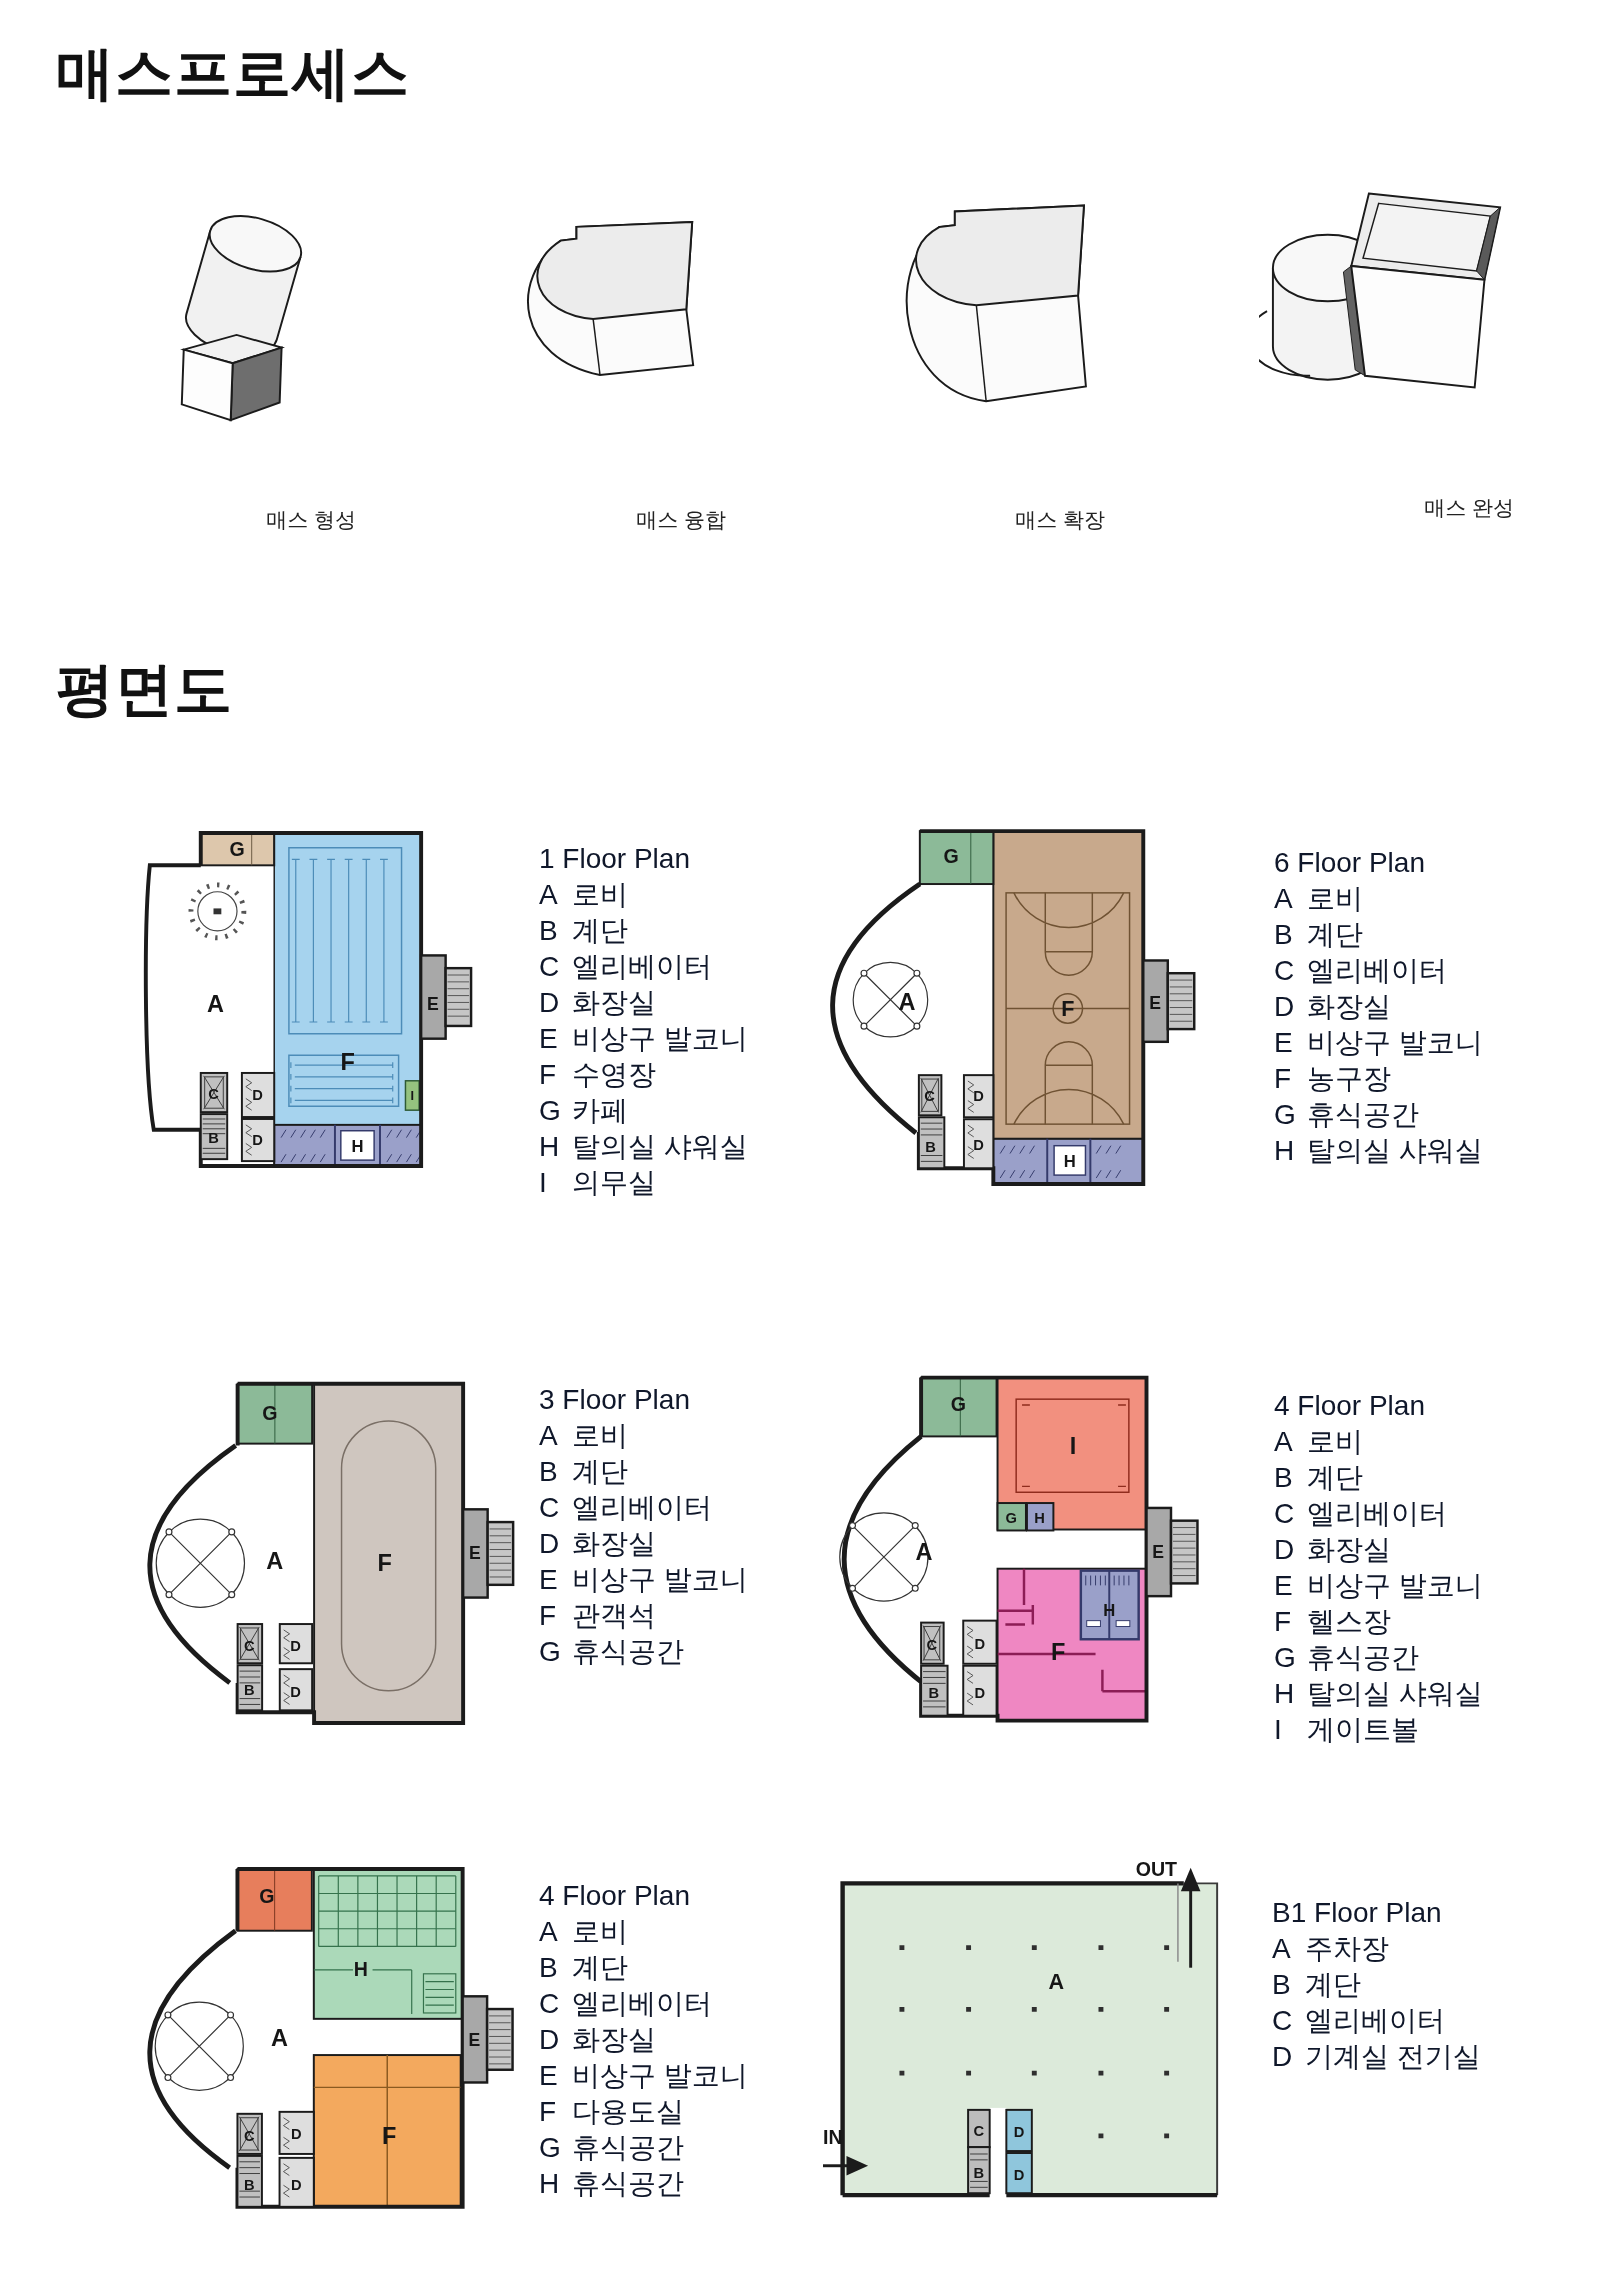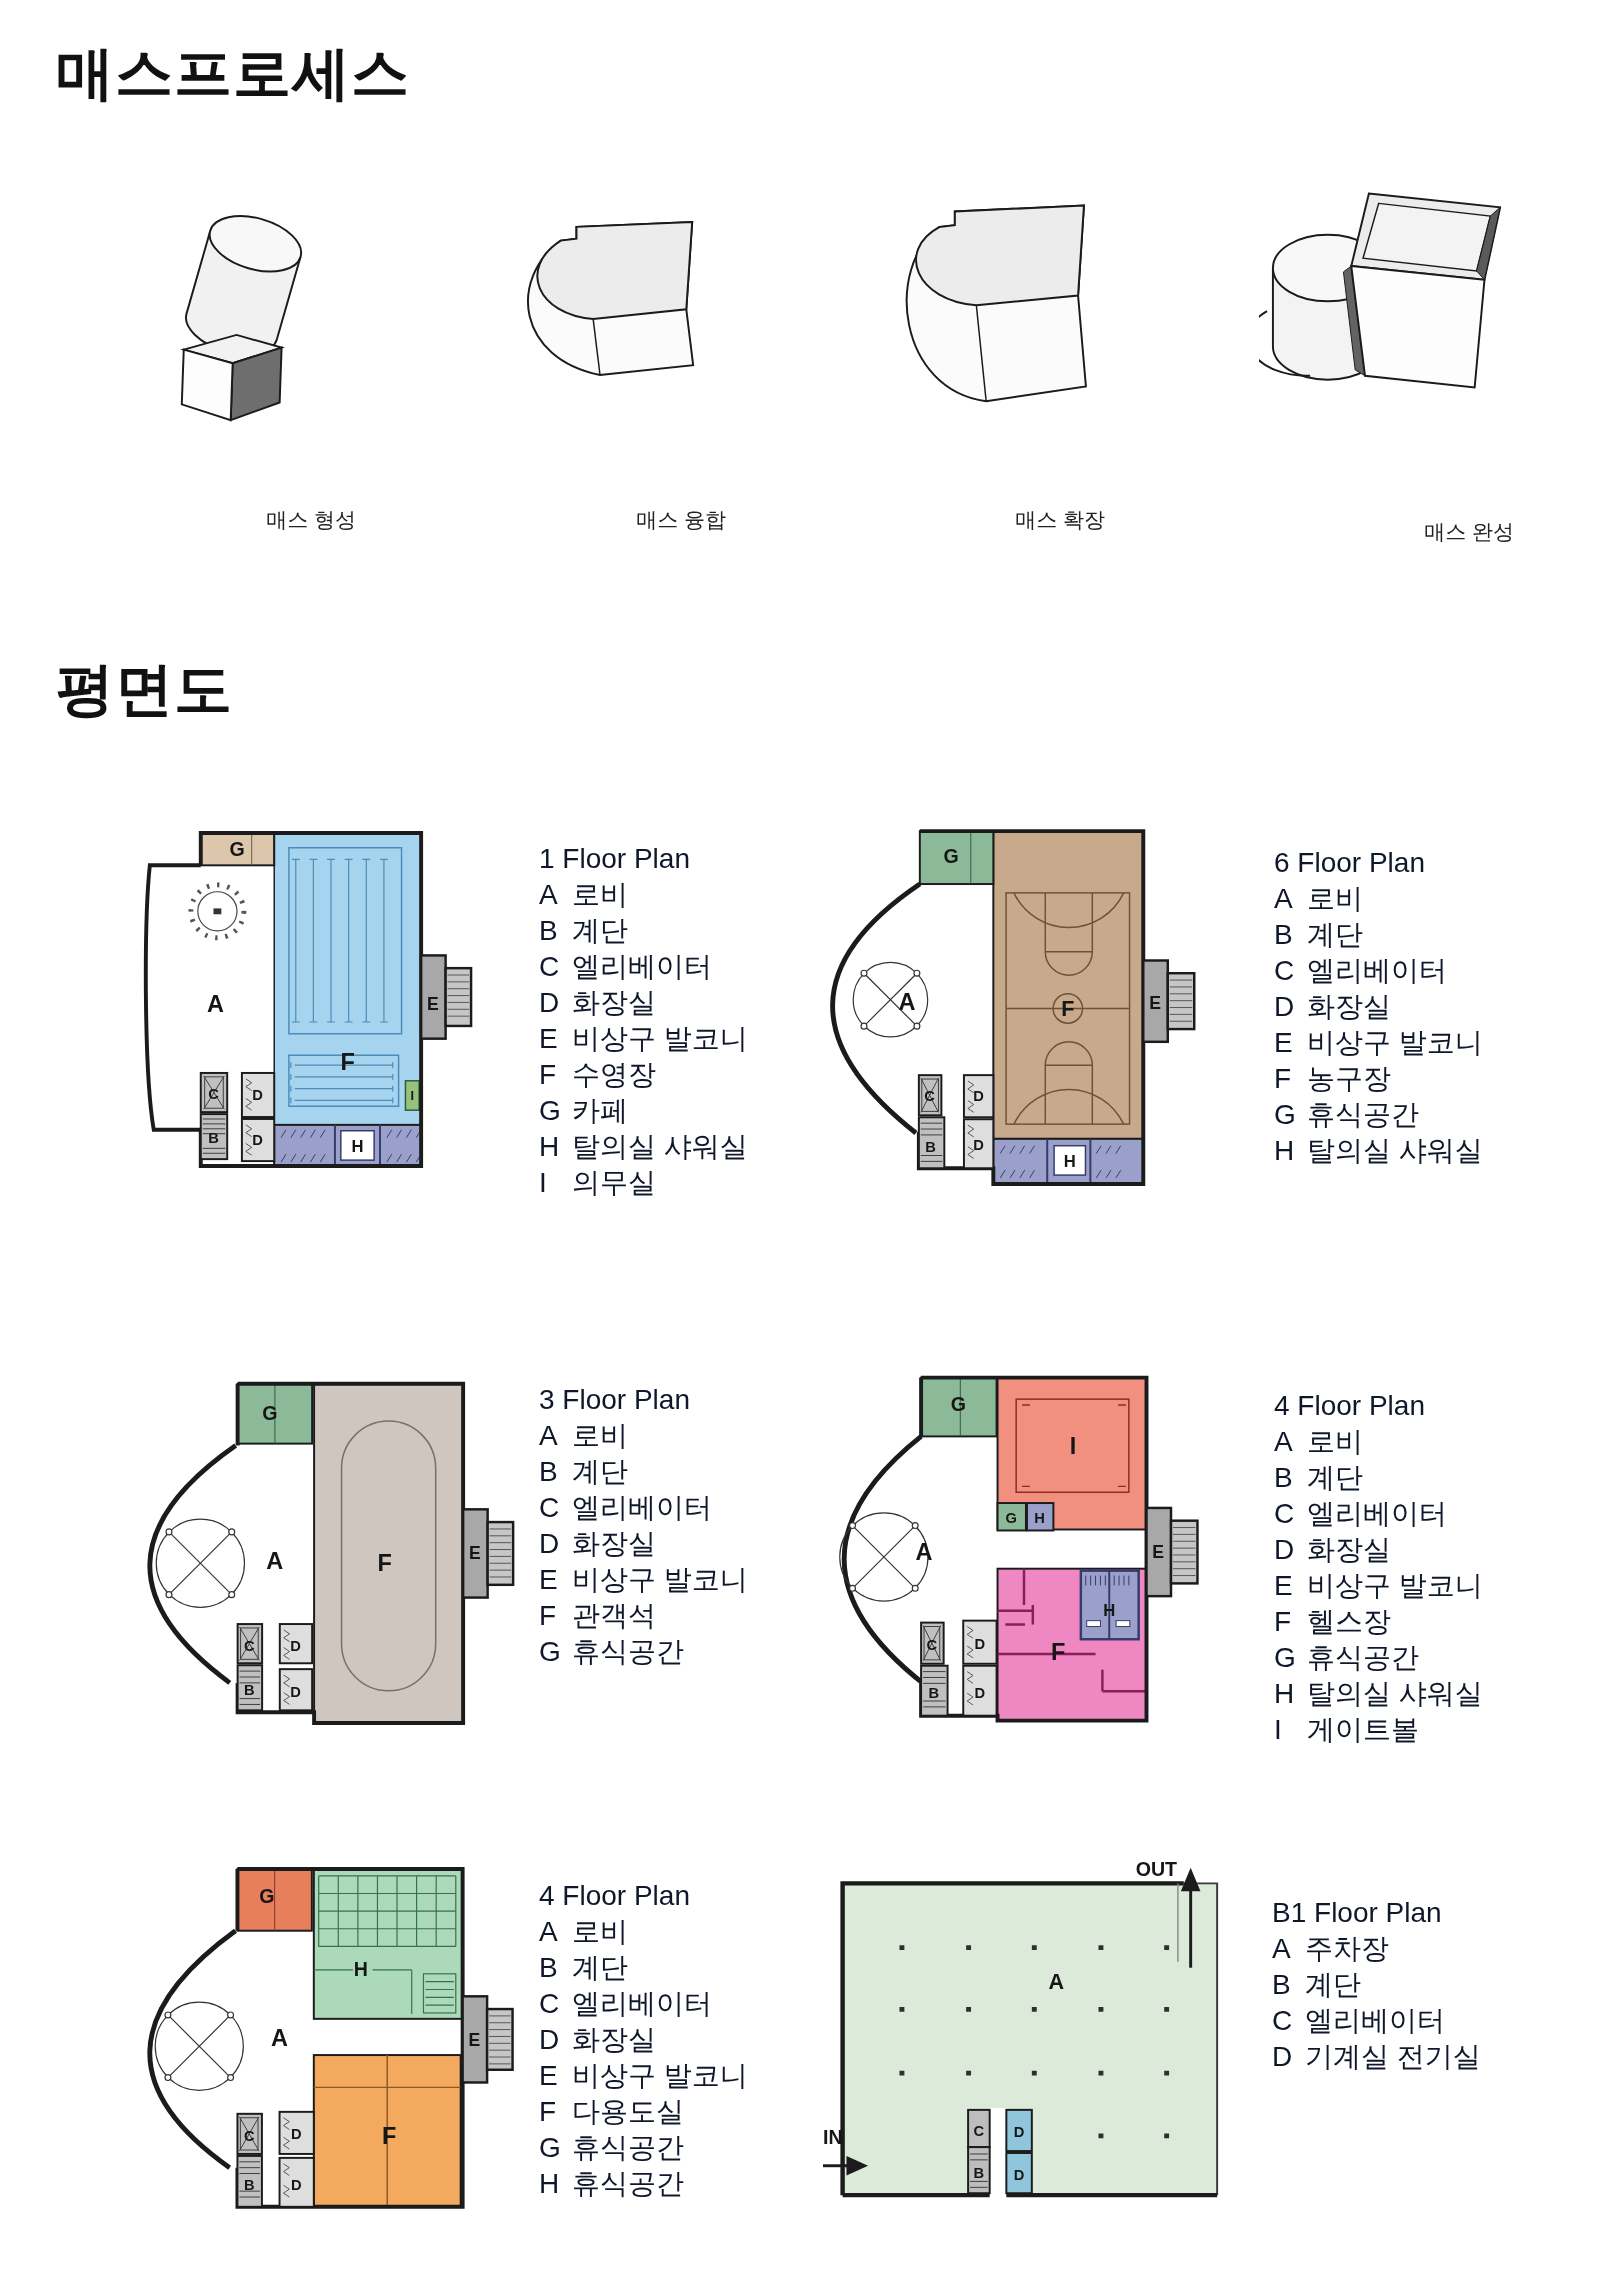--- a/index.html
+++ b/index.html
@@ -55,21 +55,21 @@
     <polygon points="122,30 236,43 222,99 106,86" fill="#f3f3f3" stroke="#1b1b1b" stroke-width="1.5"></polygon>
     <polygon points="246,34 230,108 222,99 236,43" fill="#5a5a5a" stroke="#1b1b1b" stroke-width="1"></polygon>
     <polygon points="94,94 108,206 98,200 86,100" fill="#636363" stroke="#1b1b1b" stroke-width="1"></polygon>
     <polygon points="94,94 230,108 220,218 108,206" fill="#fdfdfd" stroke="#1b1b1b" stroke-width="2"></polygon>
   </g>
 </svg>
 
 <div class="abs cap" style="left:140px;top:478px">매스 형성</div>
 <div class="abs cap" style="left:510px;top:478px">매스 융합</div>
 <div class="abs cap" style="left:889px;top:478px">매스 확장</div>
-<div class="abs cap" style="left:1298px;top:490px">매스 완성</div>
+<div class="abs cap" style="left:1298px;top:466px">매스 완성</div>
 
 <svg class="abs" style="left:142px;top:828px" width="333" height="343" viewBox="0 0 340 350">
   <rect x="135" y="5" width="150" height="298" fill="#a6d3ee"></rect>
   <rect x="60" y="5" width="75" height="33" fill="#ddc7ac" stroke="#1b1b1b" stroke-width="2"></rect>
   <line x1="112" y1="5" x2="112" y2="38" stroke="#6b5a42" stroke-width="1"></line>
   <path d="M150,20 h115 v190 h-115 Z" fill="none" stroke="#4c8cb8" stroke-width="1.5"></path>
   <path d="M157,32V198M153,32h8M153,198h8 M175,32V198M171,32h8M171,198h8 M193,32V198M189,32h8M189,198h8 M211,32V198M207,32h8M207,198h8 M229,32V198M225,32h8M225,198h8 M247,32V198M243,32h8M243,198h8" stroke="#4c8cb8" stroke-width="1.2" fill="none"></path>
   <path d="M150,232 h112 v52 h-112 Z" fill="none" stroke="#4c8cb8" stroke-width="1.5"></path>
   <path d="M156,242h100M152,239v6M256,239v6 M156,254h100M152,251v6M256,251v6 M156,266h100M152,263v6M256,263v6 M156,278h100M152,275v6M256,275v6" stroke="#4c8cb8" stroke-width="1.2" fill="none"></path>
   <rect x="269" y="258" width="14" height="30" fill="#95c27f" stroke="#2e5a35" stroke-width="1.5"></rect>

